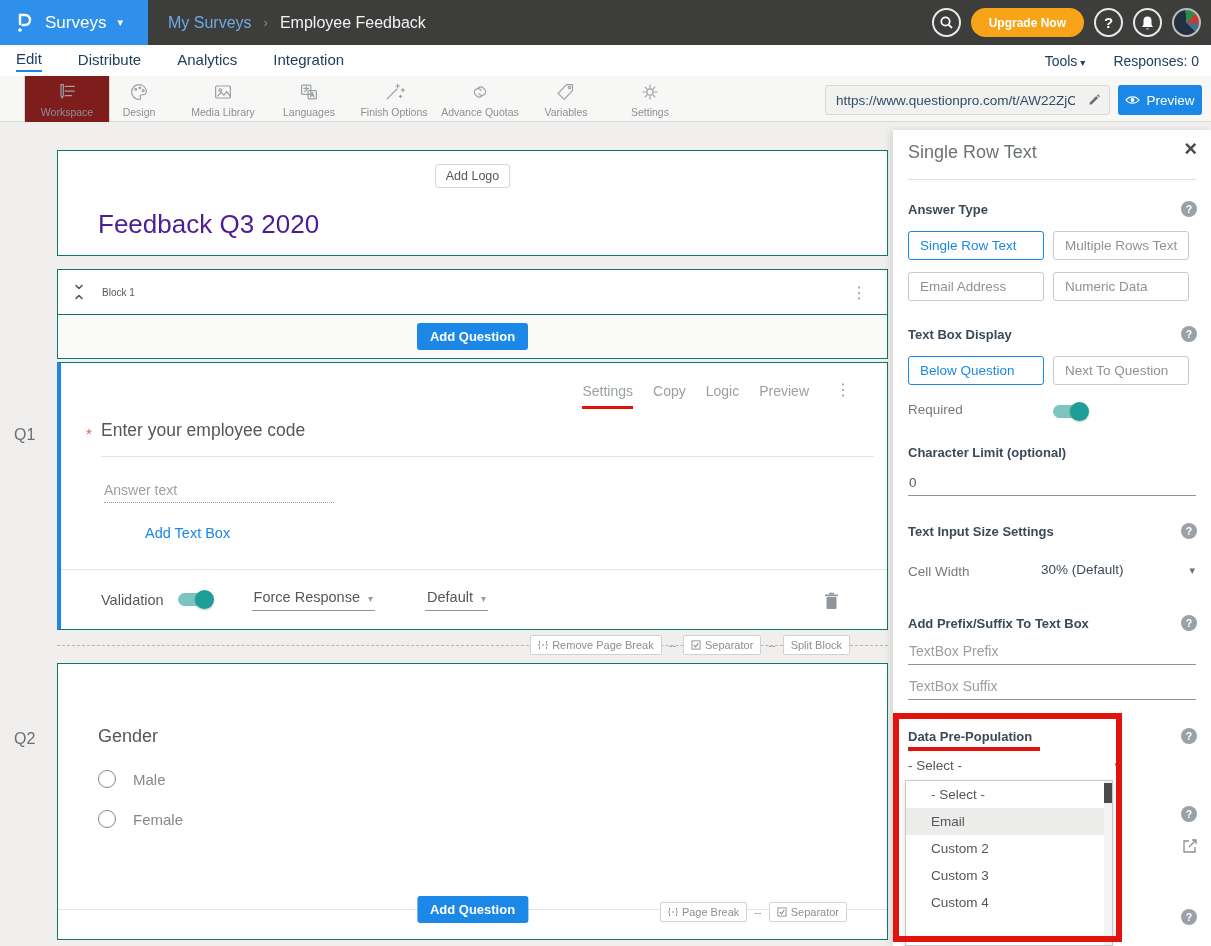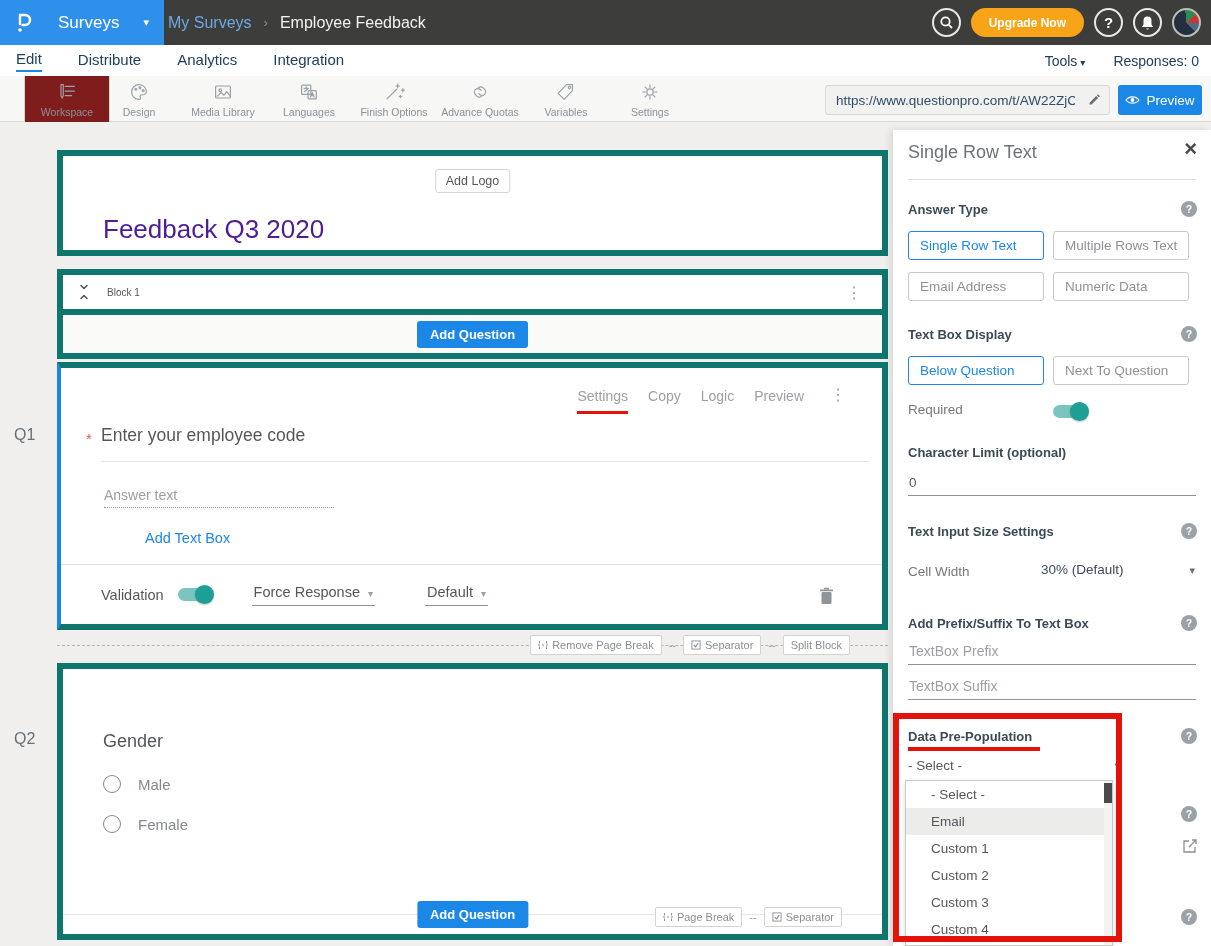--- a/index.html
+++ b/index.html
@@ -2,22 +2,22 @@
 <html><head>
 <meta charset="utf-8">
 <style>
   * { margin:0; padding:0; box-sizing:border-box; }
   body { width:1211px; height:946px; position:relative; overflow:hidden;
          font-family:"Liberation Sans",sans-serif; background:#f0efed; }
   svg { display:block; }
 
   
   #topbar { position:absolute; left:0; top:0; width:1211px; height:45px; background:#3d3d3c; }
-  .logo-area { position:absolute; left:0; top:0; width:164px; height:45px; background:#2e90ea;
-               display:flex; align-items:center; padding-left:14px; gap:22px; cursor:pointer; }
+  .logo-area { position:absolute; left:0; top:0; width:148px; height:45px; background:#2e90ea;
+               display:flex; align-items:center; padding-left:14px; gap:9px; cursor:pointer; }
   .logo-area .brand { color:#fff; font-size:17px; }
   .logo-caret { color:#fff; font-size:11px; margin-left:2px; }
   .breadcrumb { position:absolute; left:168px; top:0; height:45px; display:flex; align-items:center; gap:12px; font-size:16px; }
   .crumb-link { color:#6ea9e2; cursor:pointer; }
   .crumb-sep { color:#8b8b8b; font-size:13px; }
   .crumb-current { color:#f2f2f2; }
   .topbar-right { position:absolute; right:10px; top:0; height:45px; display:flex; align-items:center; gap:10px; }
   .circle-btn { width:29px; height:29px; border-radius:50%; border:2px solid #e8e8e8; display:flex;
                 align-items:center; justify-content:center; color:#fff; cursor:pointer; }
   .upgrade-btn { height:29px; padding:0 18px; background:#f8a418; border:none; border-radius:15px;
@@ -49,21 +49,21 @@
   .url-input { flex:1; height:100%; border:none; background:transparent; padding:0 4px 0 10px;
                font-size:13.5px; color:#2f4c68; font-family:inherit; outline:none; }
   .url-pencil { width:30px; display:flex; justify-content:center; cursor:pointer; }
   .preview-btn { position:absolute; right:9px; top:9px; width:84px; height:30px; background:#1b87e6; border:none;
                  border-radius:3px; color:#fff; font-size:13.5px; display:flex; align-items:center;
                  justify-content:center; gap:6px; cursor:pointer; font-family:inherit; }
 
   
   #content { position:absolute; left:0; top:122px; width:1211px; height:824px; background:#f0efed; }
   .q-gutter { position:absolute; left:14px; font-size:16px; color:#6b6f73; }
-  .card { position:absolute; left:57px; width:831px; background:#fff; border:6px solid #0f766e; }
+  .card { position:absolute; left:57px; width:831px; background:#fff; border:1px solid #0f766e; }
 
   .title-card { top:28px; height:106px; }
   .add-logo-btn { position:absolute; left:50%; transform:translateX(-50%); top:13px; padding:4px 10px;
                   background:#fff; border:1px solid #d4d4d2; border-radius:3px; font-size:12.5px; color:#54575a;
                   cursor:pointer; font-family:inherit; }
   .survey-title { position:absolute; left:40px; top:58px; font-size:26px; color:#4c1d95; cursor:text; }
 
   .block-card { top:147px; height:46px; }
   .block-inner { display:flex; align-items:center; height:100%; padding:0 14px; gap:16px; }
   .collapse-icon { cursor:pointer; }
@@ -425,21 +425,20 @@
   <div class="p-abs red-underline" style="left:15px; top:617px; width:132px;"></div>
 
   <div class="p-abs prepop-select">
     <span>- Select -</span>
     <span class="dd-caret" style="position:absolute; right:0; top:1px;">▾</span>
   </div>
 
   <div class="p-abs prepop-list">
     <div class="prepop-item">- Select -</div>
     <div class="prepop-item hover">Email</div>
-    <div class="prepop-item">Custom 1</div>
     <div class="prepop-item">Custom 2</div>
     <div class="prepop-item">Custom 3</div>
     <div class="prepop-item">Custom 4</div>
     <div class="prepop-scroll">
       <div class="prepop-thumb"></div>
     </div>
   </div>
 
   <div class="p-abs help-icon" style="right:14px; top:676px;">?</div>
   <div class="p-abs" style="right:13px; top:708px;">

